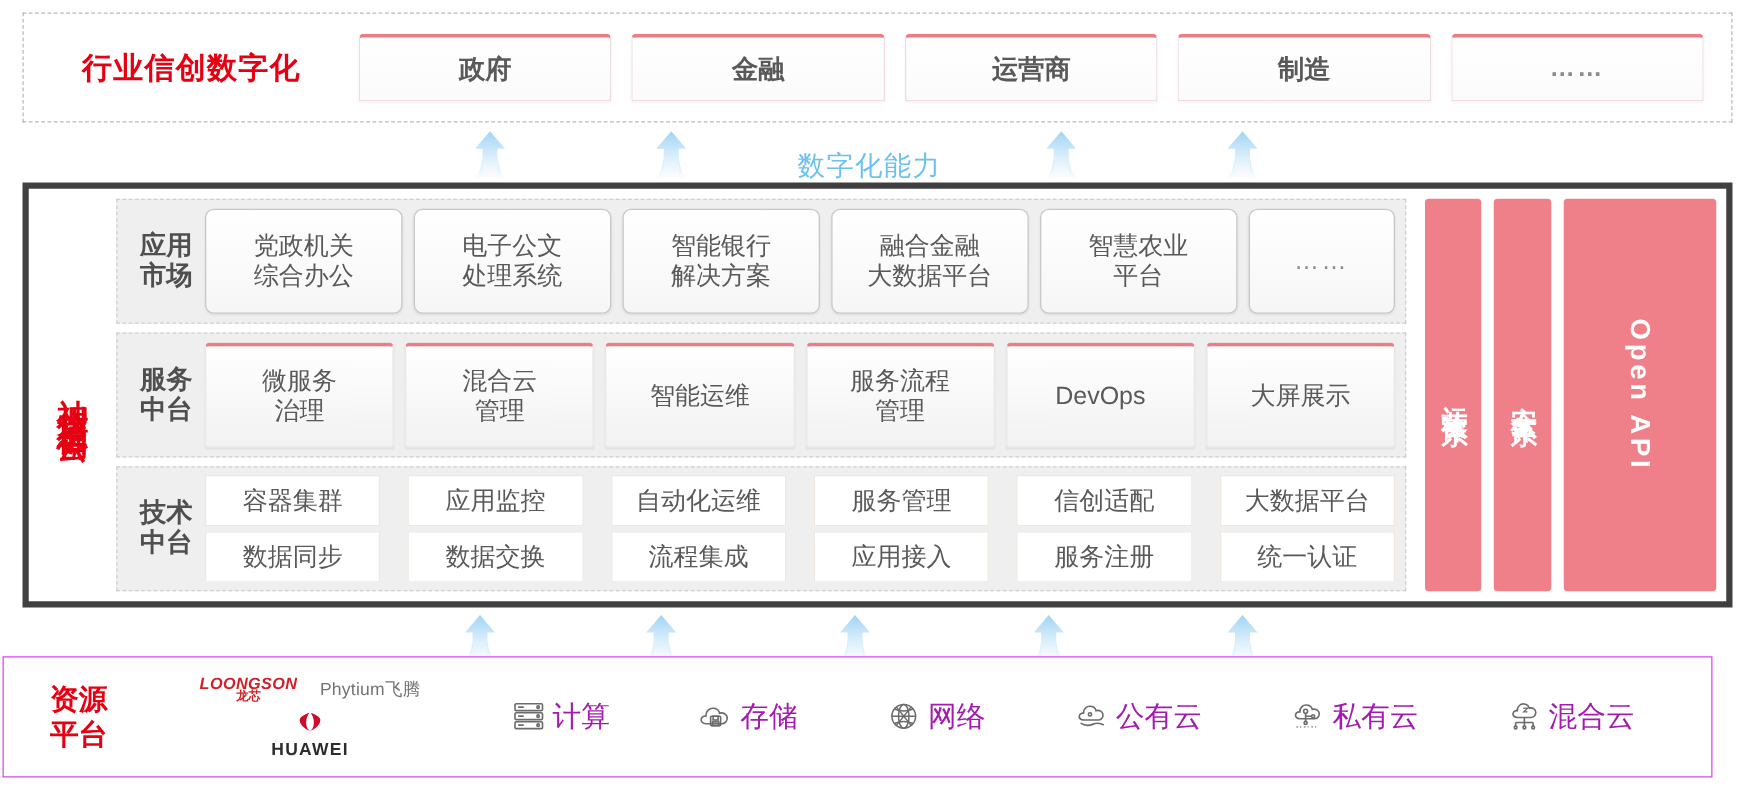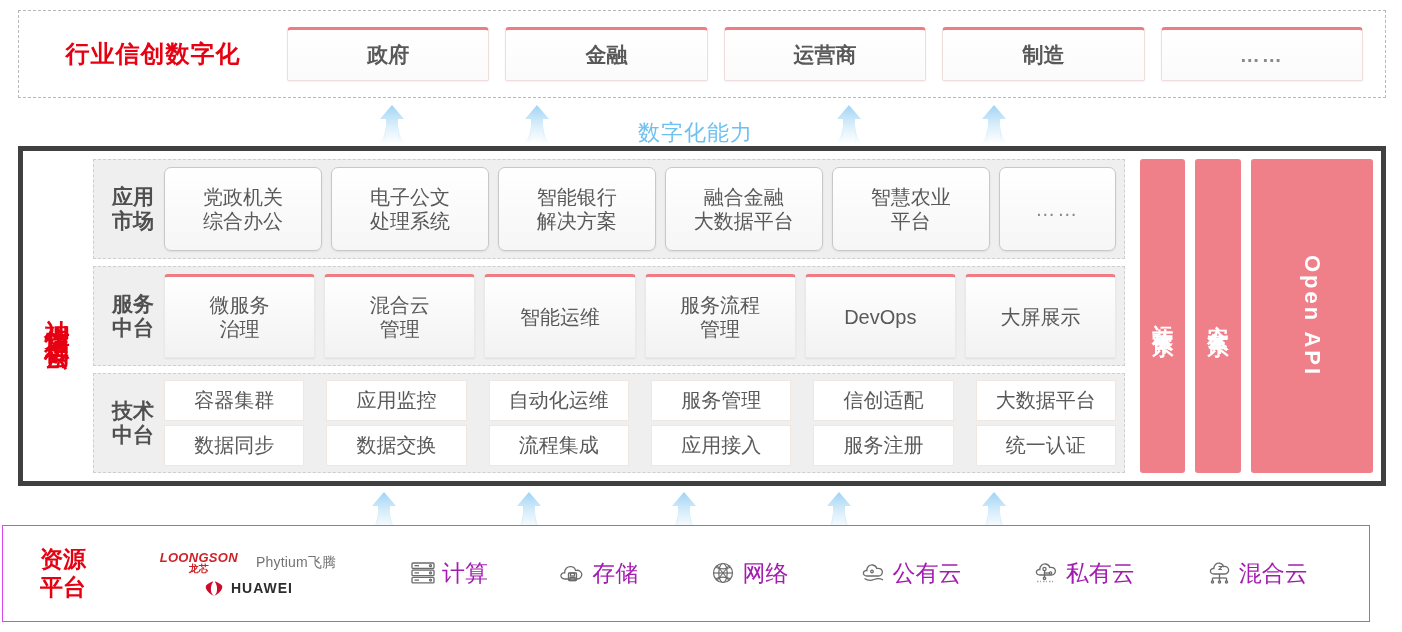--- a/index.html
+++ b/index.html
@@ -244,21 +244,21 @@
     gap: 6px;
   }
   .logo-line { display: flex; align-items: center; gap: 18px; }
   .logo-loongson { display: flex; flex-direction: column; align-items: center; line-height: 1; }
   .logo-loongson .en {
     color: #cf2128; font-weight: bold; font-size: 13px;
     font-style: italic; letter-spacing: 0.3px;
   }
   .logo-loongson .cn { color: #cf2128; font-weight: bold; font-size: 10px; }
   .logo-phytium { color: #737373; font-weight: normal; font-size: 14px; letter-spacing: 0.2px; }
-  .logo-huawei { display: flex; align-items: center; gap: 6px; }
+  .logo-huawei { display: flex; align-items: center; gap: 6px; flex-direction: column; }
   .logo-huawei .mark { width: 22px; height: 16px; }
   .logo-huawei .txt { color: #2c2c2c; font-weight: bold; font-size: 14px; letter-spacing: 1px; }
 
   .res-items {
     flex: 1;
     display: flex;
     align-items: center;
     justify-content: space-around;
     padding-right: 26px;
   }

